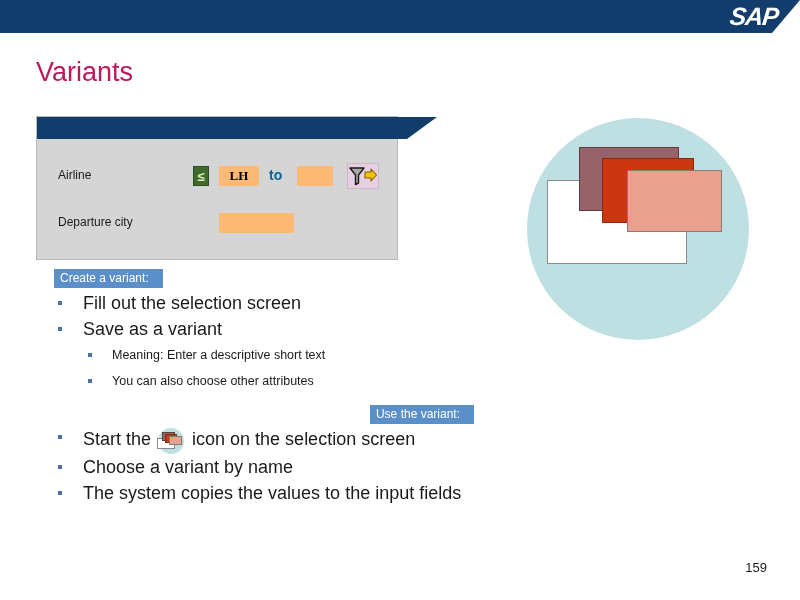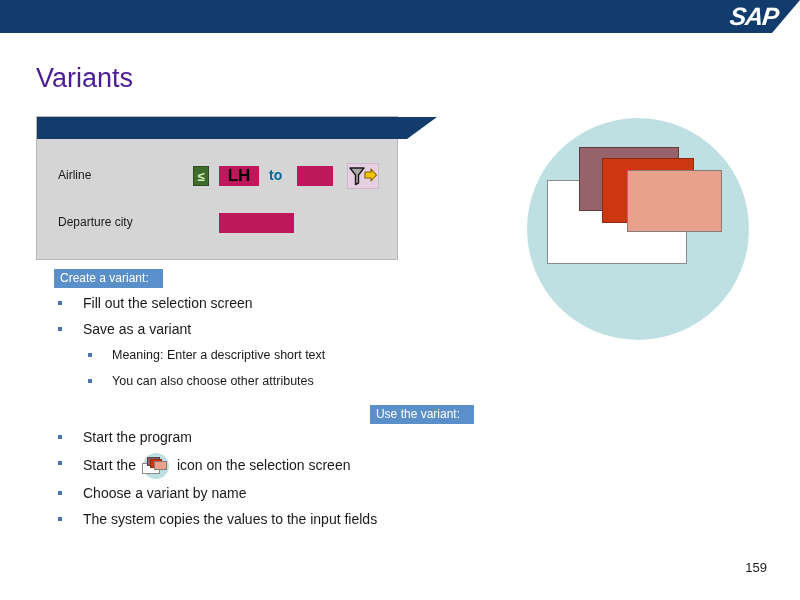--- a/index.html
+++ b/index.html
@@ -40,23 +40,23 @@
   #header-accent {
     position: absolute;
     left: 0; top: 33px;
     width: 800px; height: 2px;
     background: #ffffff;
   }
 
   
   #page-title {
     position: absolute;
-    left: 36px; top: 61px;
+    left: 36px; top: 55px;
     font-size: 27px;
-    color: #4c1d95;
+    color: #be185d;
     letter-spacing: 0px;
     font-weight: normal;
     line-height: 34px;
   }
 
   
   #selection-panel {
     position: absolute;
     left: 36px; top: 116px;
     width: 362px; height: 144px;
@@ -95,30 +95,31 @@
     color: #d8f0b8;
     font-size: 13px;
     font-weight: bold;
     text-align: center;
     line-height: 20px;
     border: 1px solid #2c4d1e;
     box-sizing: border-box;
   }
   .text-input {
     position: absolute;
-    background: #be185d;
+    background: #fdba74;
     border: none;
     height: 20px;
     top: 1px;
-    font-size: 17px;
+    font-size: 13px;
     font-weight: bold;
     color: #000000;
     text-align: center;
     line-height: 20px;
     box-sizing: border-box;
+    font-family: Liberation Serif, serif;
   }
   #airline-from-input { left: 182px; width: 40px; }
   #airline-to-input   { left: 260px; width: 36px; }
   #depcity-input      { left: 182px; width: 75px; top: 1px; }
   .to-label {
     position: absolute;
     left: 232px; top: 2px;
     font-size: 14px;
     font-weight: bold;
     color: #0369a1;
@@ -173,21 +174,21 @@
     margin: 0;
     white-space: nowrap;
   }
   .bullet-list {
     list-style: none;
     margin: 0;
     padding: 0;
   }
   .bullet-item {
     position: relative;
-    font-size: 14px;
+    font-size: 18px;
     color: #1a1a1a;
     padding-left: 29px;
     line-height: 26px;
     white-space: nowrap;
   }
   .bullet-item::before {
     content: "";
     position: absolute;
     left: 4px; top: 11px;
     width: 4px; height: 4px;
@@ -295,21 +296,20 @@
     <li class="bullet-item">Save as a variant</li>
     <li class="bullet-item level2">Meaning: Enter a descriptive short text</li>
     <li class="bullet-item level2">You can also choose other attributes</li>
   </ul>
 
   <div id="section-heading-2-wrap">
     <span class="section-heading">Use the variant:</span>
   </div>
 
   <ul class="bullet-list">
-    <li class="bullet-item">Start the program</li>
 
     <li class="bullet-item with-icon">
       <span>Start the</span><span class="inline-variant-icon">
         <span class="inline-circle"></span>
         <span class="mini-rect mini-white"></span>
         <span class="mini-rect mini-mauve"></span>
         <span class="mini-rect mini-red"></span>
         <span class="mini-rect mini-salmon"></span>
       </span><span>icon on the selection screen</span>
     </li>

